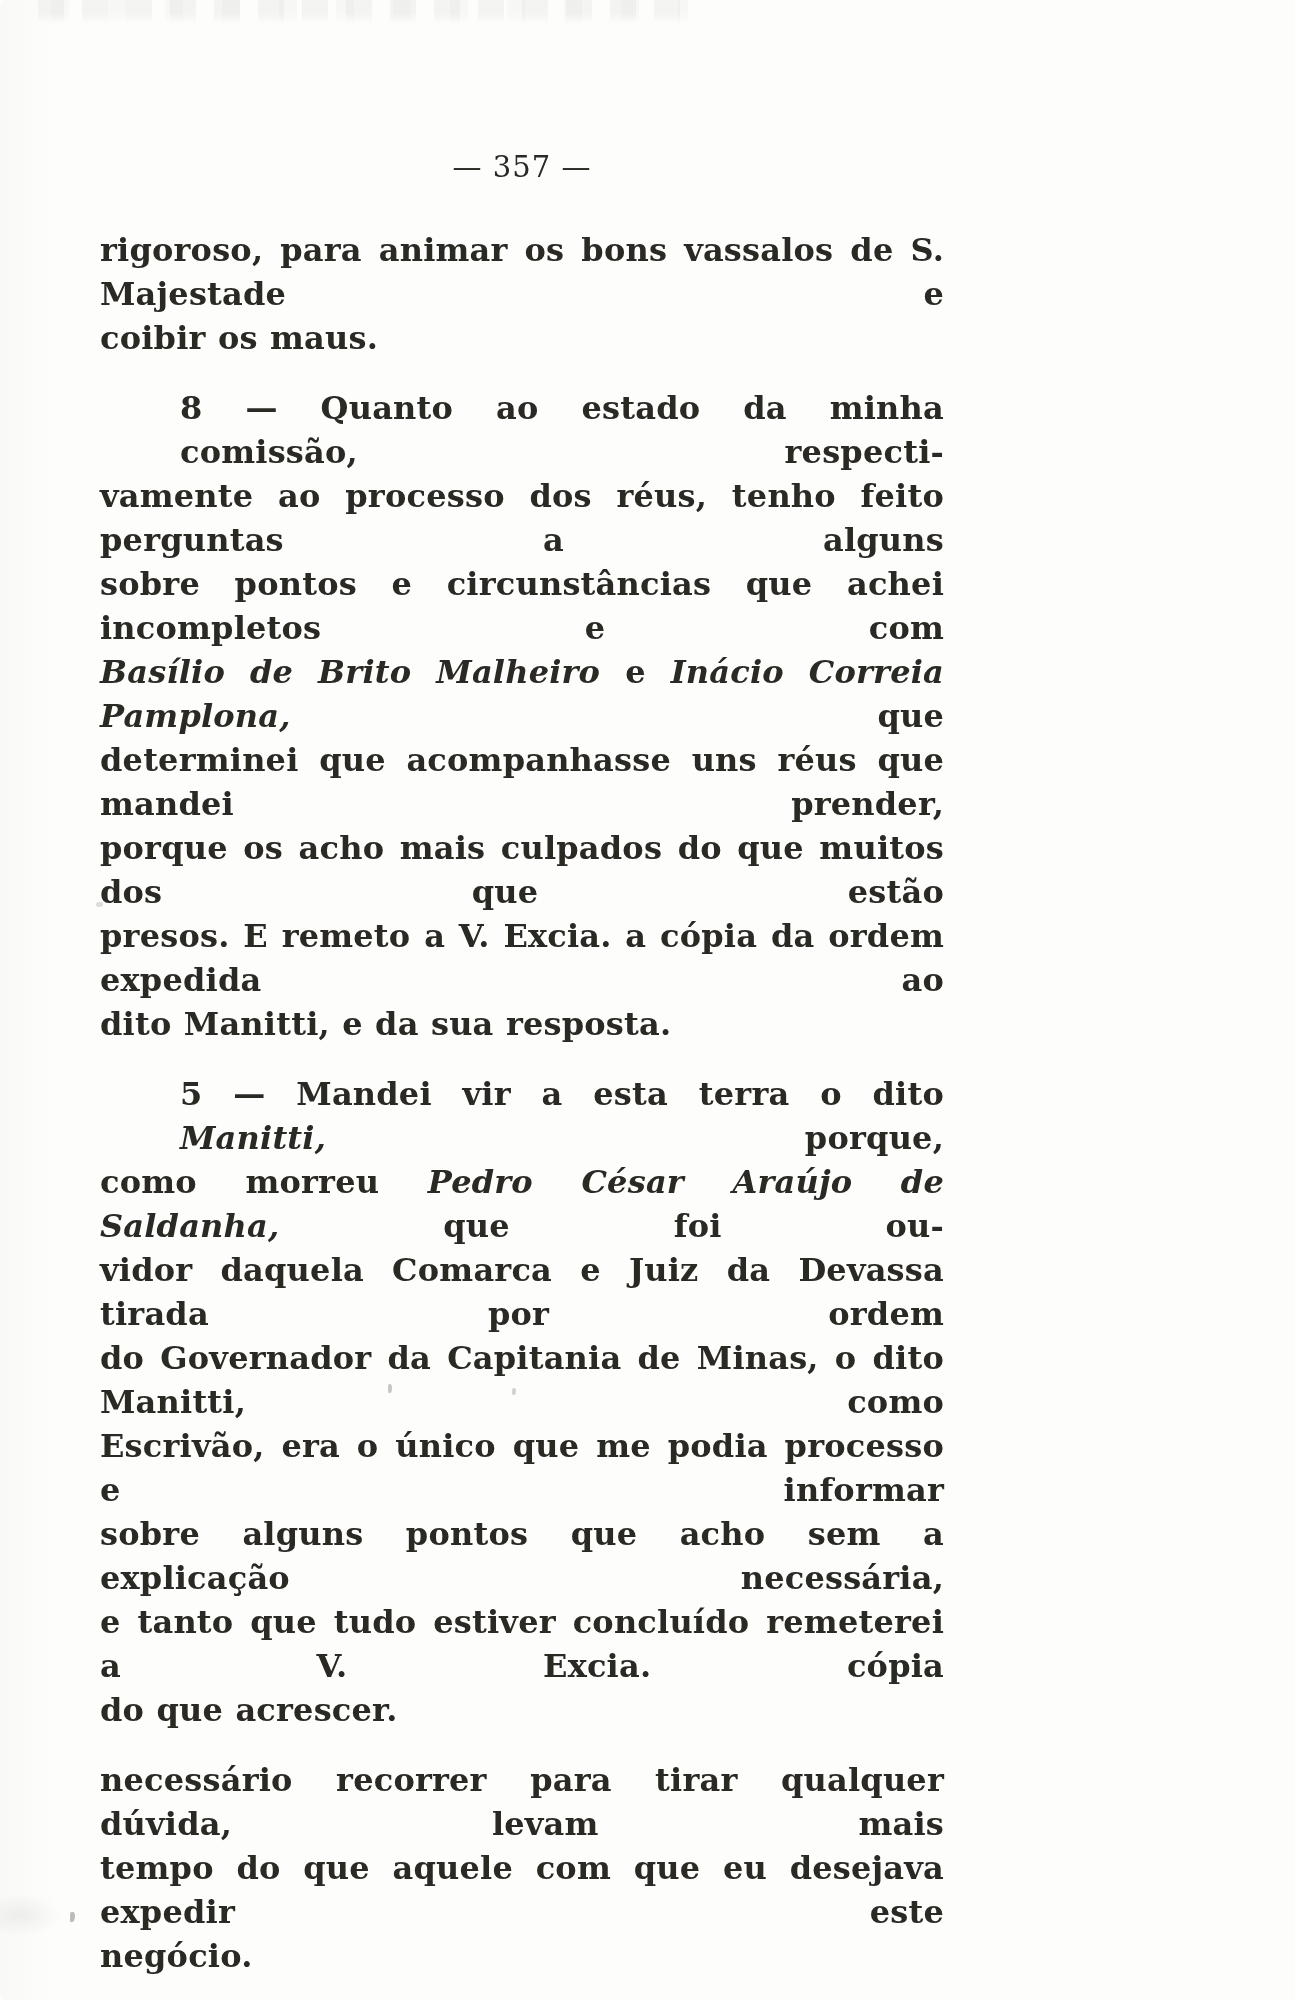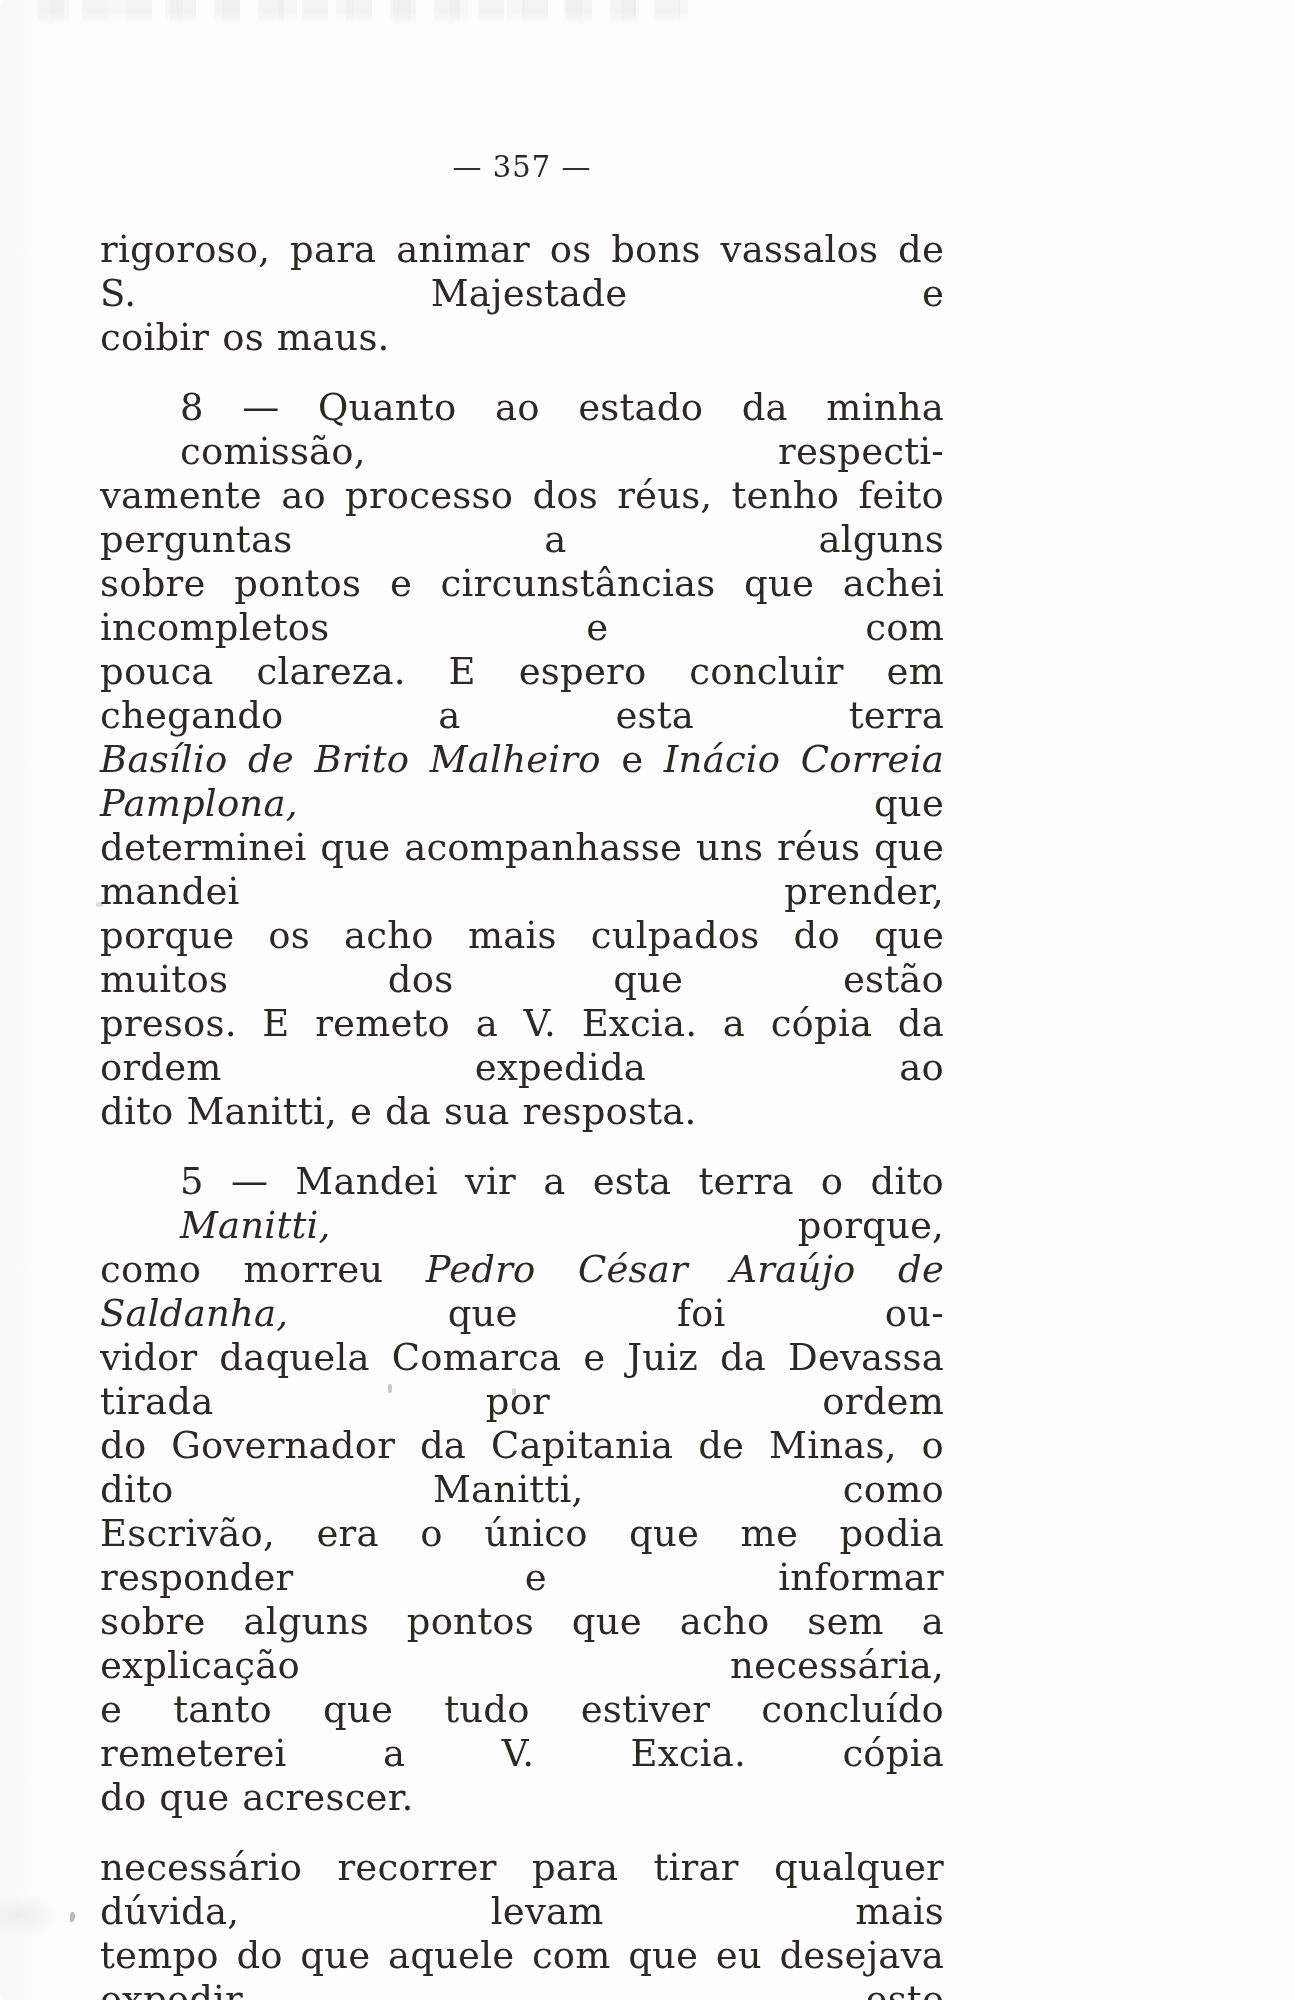--- a/index.html
+++ b/index.html
@@ -55,27 +55,28 @@
     color:var(--ink);
   }
   .text-block{
     position:absolute;
     left:100px; top:228px;
     width:844px;
   }
   .paragraph{margin:0;}
   .paragraph + .paragraph{margin-top:26px;}
   .line{
-    font-size:37px;
+    font-size:32px;
     line-height:44px;
     letter-spacing:0.2px;
     word-spacing:1px;
     text-align:justify;
     text-align-last:left;
     white-space:normal;
+    font-weight:bold;
   }
   .line.just{
     text-align-last:justify;
     -moz-text-align-last:justify;
   }
   .line.indent{
     padding-left:80px;
   }
   .line em{font-style:italic;margin-top:48px;}
 </style>
@@ -93,33 +94,32 @@
 
   <div class="text-block" id="text-block">
       <div class="paragraph">
         <div class="line just"><span>rigoroso, para animar os bons vassalos de S. Majestade e</span></div>
         <div class="line"><span>coibir os maus.</span></div>
       </div>
       <div class="paragraph">
         <div class="line just indent"><span>8 — Quanto ao estado da minha comissão, respecti-</span></div>
         <div class="line just"><span>vamente ao processo dos réus, tenho feito perguntas a alguns</span></div>
         <div class="line just"><span>sobre pontos e circunstâncias que achei incompletos e com</span></div>
-        <div class="line just"><span>pouca clareza. E espero concluir em chegando a esta terra</span></div>
         <div class="line just"><em>Basílio de Brito Malheiro</em><span> e </span><em>Inácio Correia Pamplona,</em><span> que</span></div>
         <div class="line just"><span>determinei que acompanhasse uns réus que mandei prender,</span></div>
         <div class="line just"><span>porque os acho mais culpados do que muitos dos que estão</span></div>
         <div class="line just"><span>presos. E remeto a V. Excia. a cópia da ordem expedida ao</span></div>
         <div class="line"><span>dito Manitti, e da sua resposta.</span></div>
       </div>
       <div class="paragraph">
         <div class="line just indent"><span>5 — Mandei vir a esta terra o dito </span><em>Manitti,</em><span> porque,</span></div>
         <div class="line just"><span>como morreu </span><em>Pedro César Araújo de Saldanha,</em><span> que foi ou-</span></div>
         <div class="line just"><span>vidor daquela Comarca e Juiz da Devassa tirada por ordem</span></div>
         <div class="line just"><span>do Governador da Capitania de Minas, o dito Manitti, como</span></div>
-        <div class="line just"><span>Escrivão, era o único que me podia responder e informar</span></div>
+        <div class="line just"><span>Escrivão, era o único que me podia processo e informar</span></div>
         <div class="line just"><span>sobre alguns pontos que acho sem a explicação necessária,</span></div>
         <div class="line just"><span>e tanto que tudo estiver concluído remeterei a V. Excia. cópia</span></div>
         <div class="line"><span>do que acrescer.</span></div>
       </div>
       <div class="paragraph">
         <div class="line just"><span>necessário recorrer para tirar qualquer dúvida, levam mais</span></div>
         <div class="line just"><span>tempo do que aquele com que eu desejava expedir este</span></div>
         <div class="line"><span>negócio.</span></div>
       </div>
     </div>

